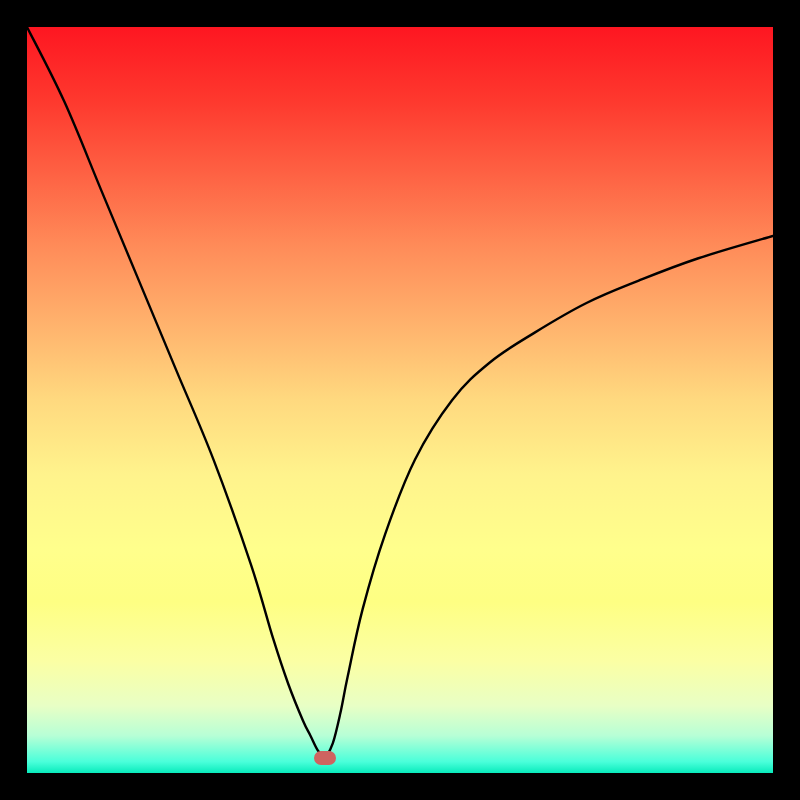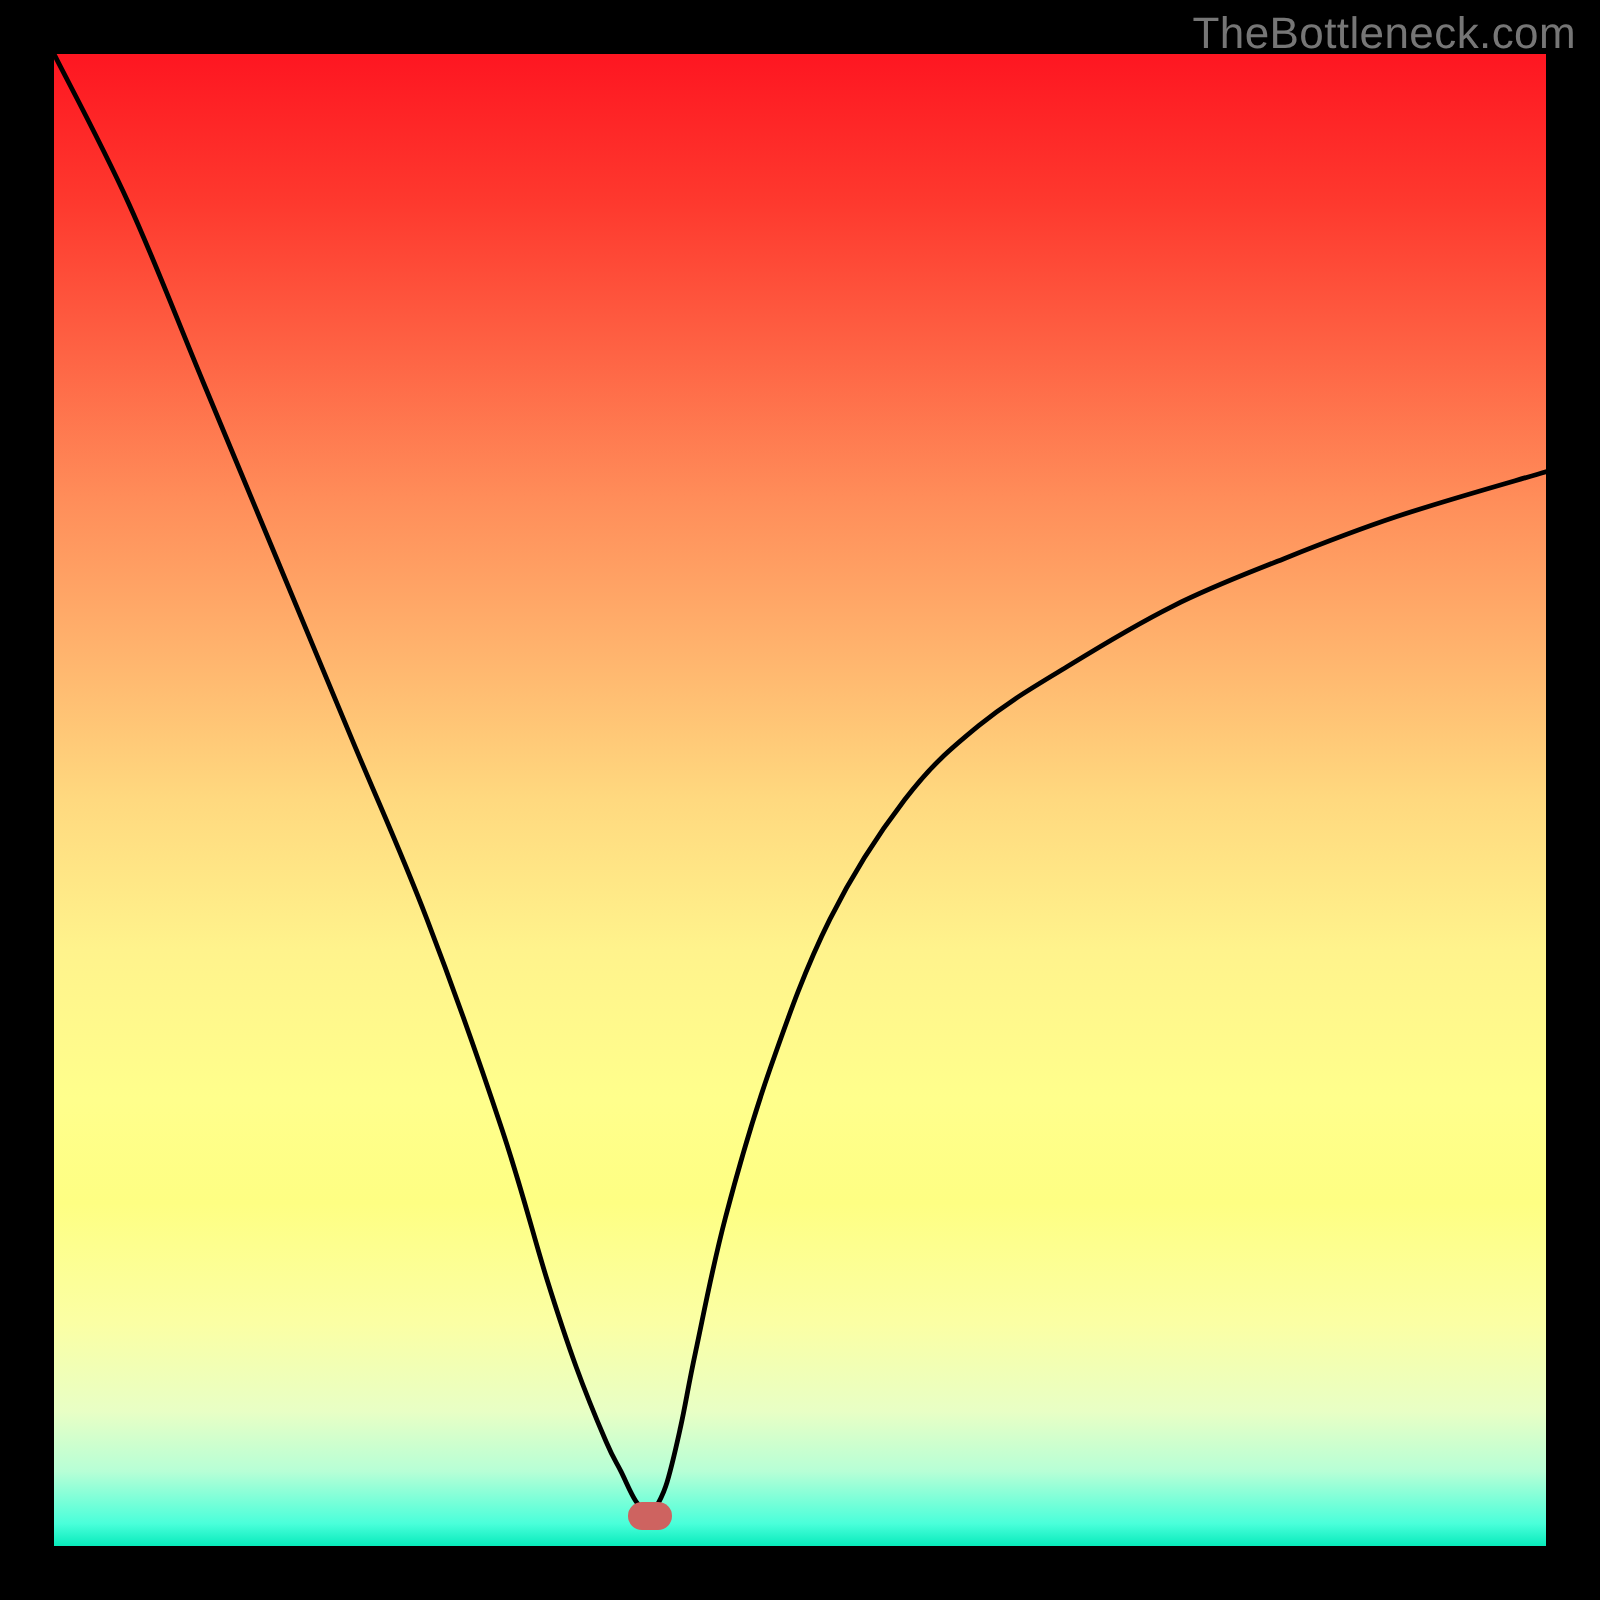--- a/index.html
+++ b/index.html
@@ -63,14 +63,13 @@
 <body>
 
 <div class="frame">
   <div class="plot-area">
     <svg class="curve" viewBox="0 0 746 746" preserveAspectRatio="none">
       <path d="M 0.00 0.00 C 6.71 13.43, 23.87 45.06, 37.30 74.60 C 50.73 104.14, 61.17 131.89, 74.60 164.12 C 88.03 196.35, 98.47 221.41, 111.90 253.64 C 125.33 285.87, 135.77 310.93, 149.20 343.16 C 162.63 375.39, 173.07 397.77, 186.50 432.68 C 199.93 467.59, 213.06 504.89, 223.80 537.12 C 234.54 569.35, 239.47 590.24, 246.18 611.72 C 252.89 633.20, 255.73 641.71, 261.10 656.48 C 266.47 671.25, 271.99 684.38, 276.02 693.78 C 280.05 703.18, 280.79 703.33, 283.48 708.70 C 286.17 714.07, 288.25 719.59, 290.94 723.62 C 293.63 727.65, 297.06 729.74, 298.40 731.08" id="path-left" stroke="#000" stroke-width="2.4" fill="none" stroke-linecap="round"></path>
       <path d="M 298.40 731.08 C 299.74 728.39, 303.17 724.22, 305.86 716.16 C 308.55 708.10, 310.63 698.41, 313.32 686.32 C 316.01 674.23, 316.75 667.82, 320.78 649.02 C 324.81 630.22, 328.99 607.39, 335.70 581.88 C 342.41 556.37, 348.68 534.14, 358.08 507.28 C 367.48 480.42, 375.83 456.85, 387.92 432.68 C 400.01 408.51, 411.79 390.46, 425.22 373.00 C 438.65 355.54, 447.75 347.79, 462.52 335.70 C 477.29 323.61, 489.82 316.60, 507.28 305.86 C 524.74 295.12, 540.70 285.42, 559.50 276.02 C 578.30 266.62, 591.58 261.70, 611.72 253.64 C 631.86 245.58, 647.23 239.32, 671.40 231.26 C 695.57 223.20, 732.57 212.91, 746.00 208.88" id="path-right" stroke="#000" stroke-width="2.4" fill="none" stroke-linecap="round"></path>
     </svg>
     <div class="marker" id="marker" style="left: 298.4px; top: 731.08px; background: rgb(206, 99, 96);"></div>
   </div>
-  <div class="watermark">TheBottleneck.com</div>
 </div>
 
 </body></html>

